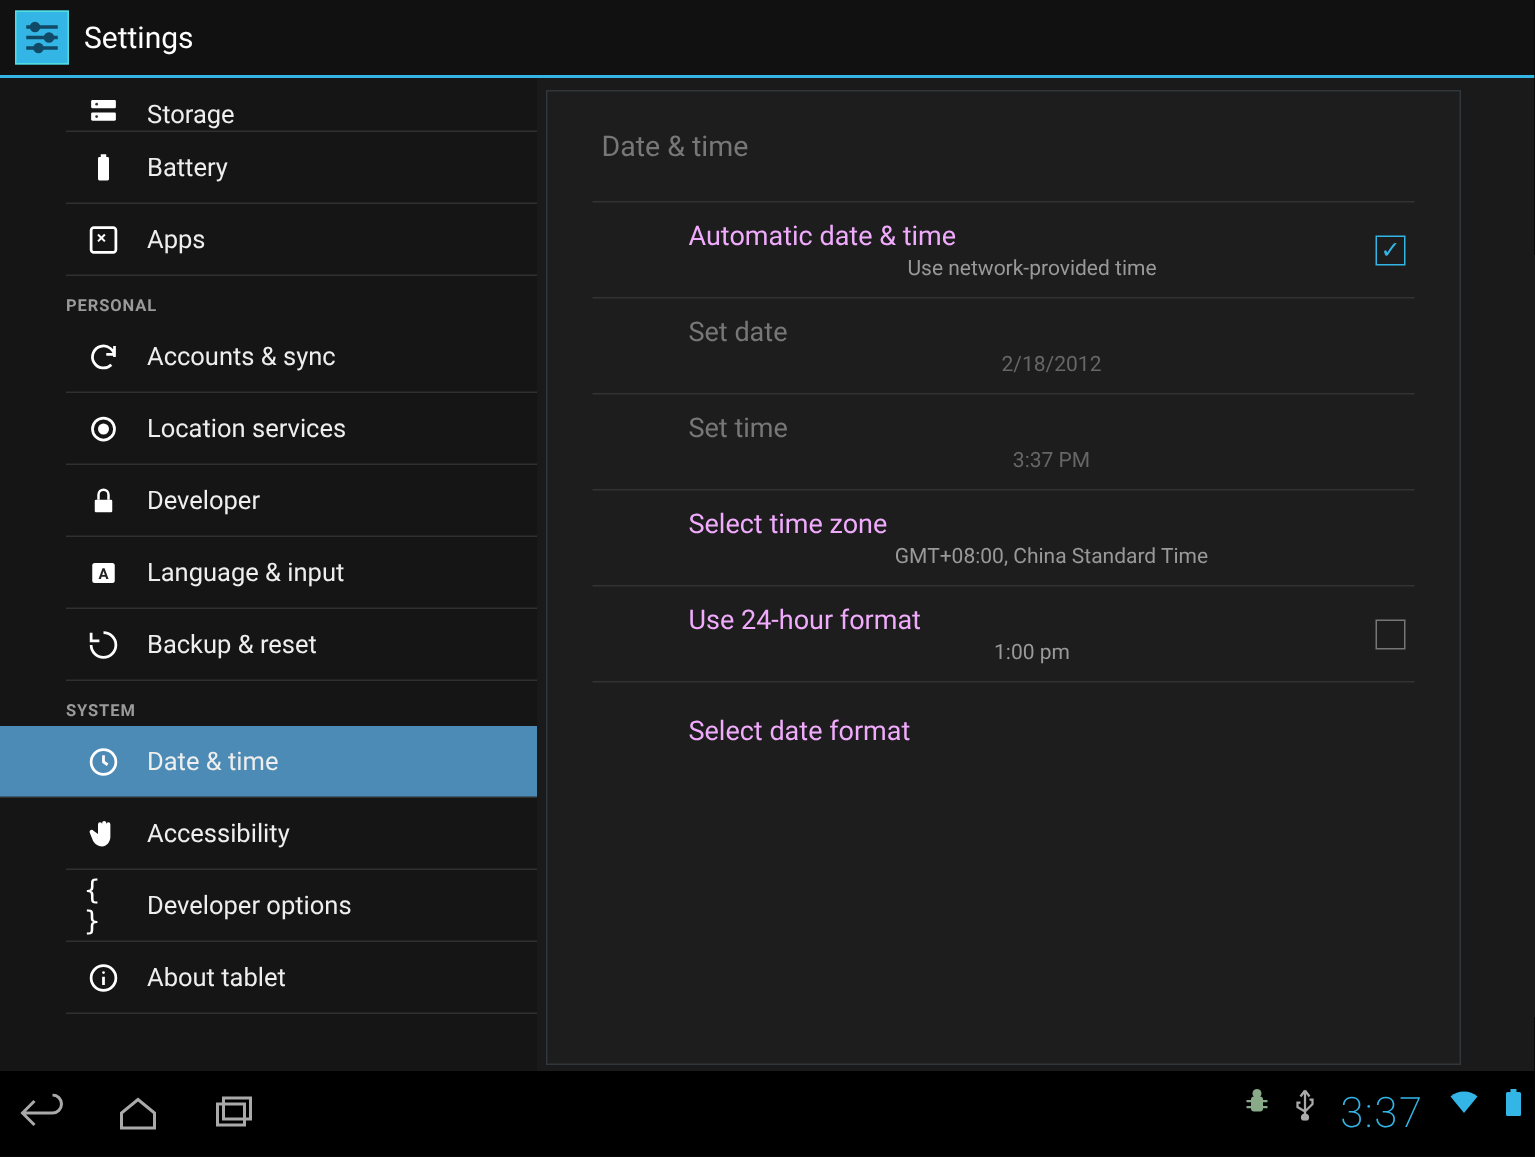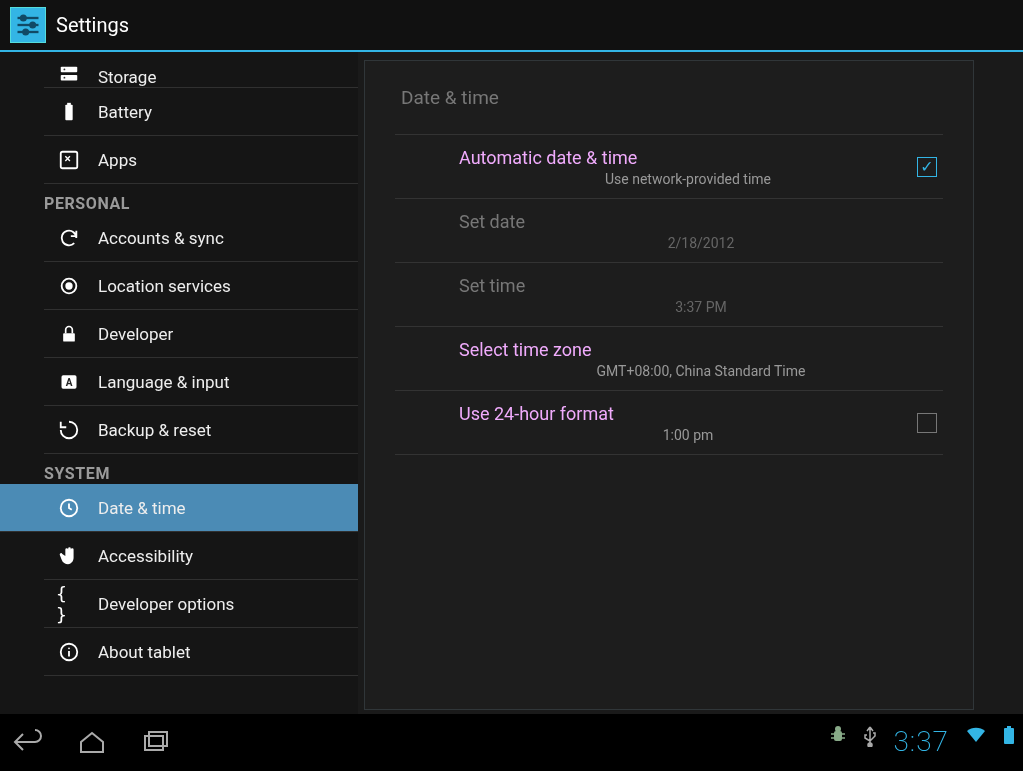--- a/index.html
+++ b/index.html
@@ -45,21 +45,21 @@
   }
   .sidebar-item.first-cut {
     height: 36px;
     align-items: flex-end;
     padding-top: 18px;
   }
   .sidebar-header {
     height: 30px;
     display: flex;
     align-items: center;
-    font-size: 16px;
+    font-size: 11px;
     color: #9a9a9a;
     font-weight: bold;
     letter-spacing: 0.6px;
     padding-top: 8px;
   }
   .side-icon {
     width: 26px; height: 26px;
     margin: 0 16px 0 12px;
     display: flex; align-items: center; justify-content: center;
     color: #fff;
@@ -298,20 +298,21 @@
       <div class="setting-row">
         <div class="texts">
           <div class="setting-title">Use 24-hour format</div>
           <div class="setting-sub">1:00 pm</div>
         </div>
         <div class="checkbox"></div>
       </div>
 
       <div class="setting-row" style="border-bottom:none">
         <div class="texts">
+          <div class="setting-title">Select date format</div>
         </div>
       </div>
 
     </div>
   </div>
 </div>
 
 <div class="navbar">
   <div class="nav-left">
     <div class="nav-btn">

